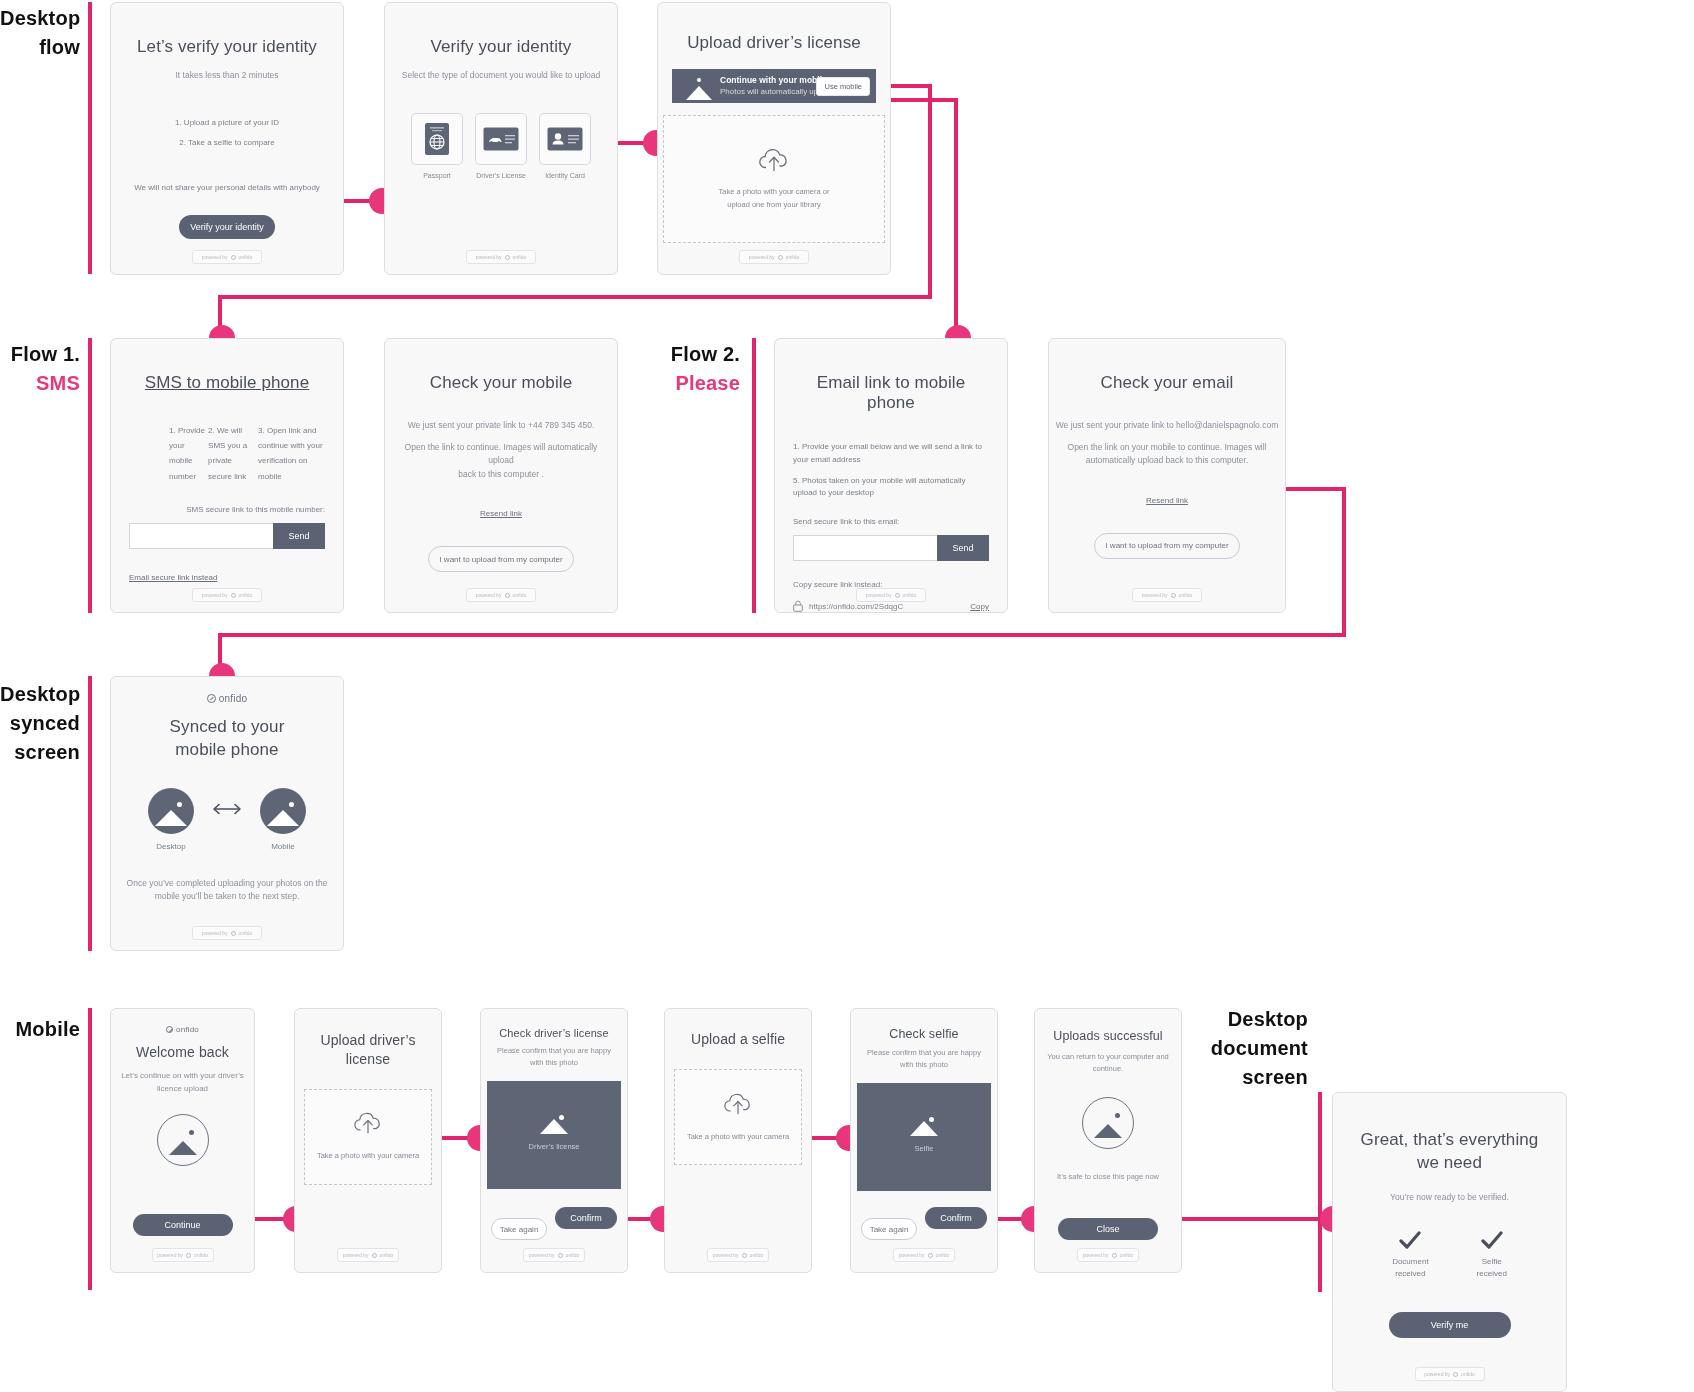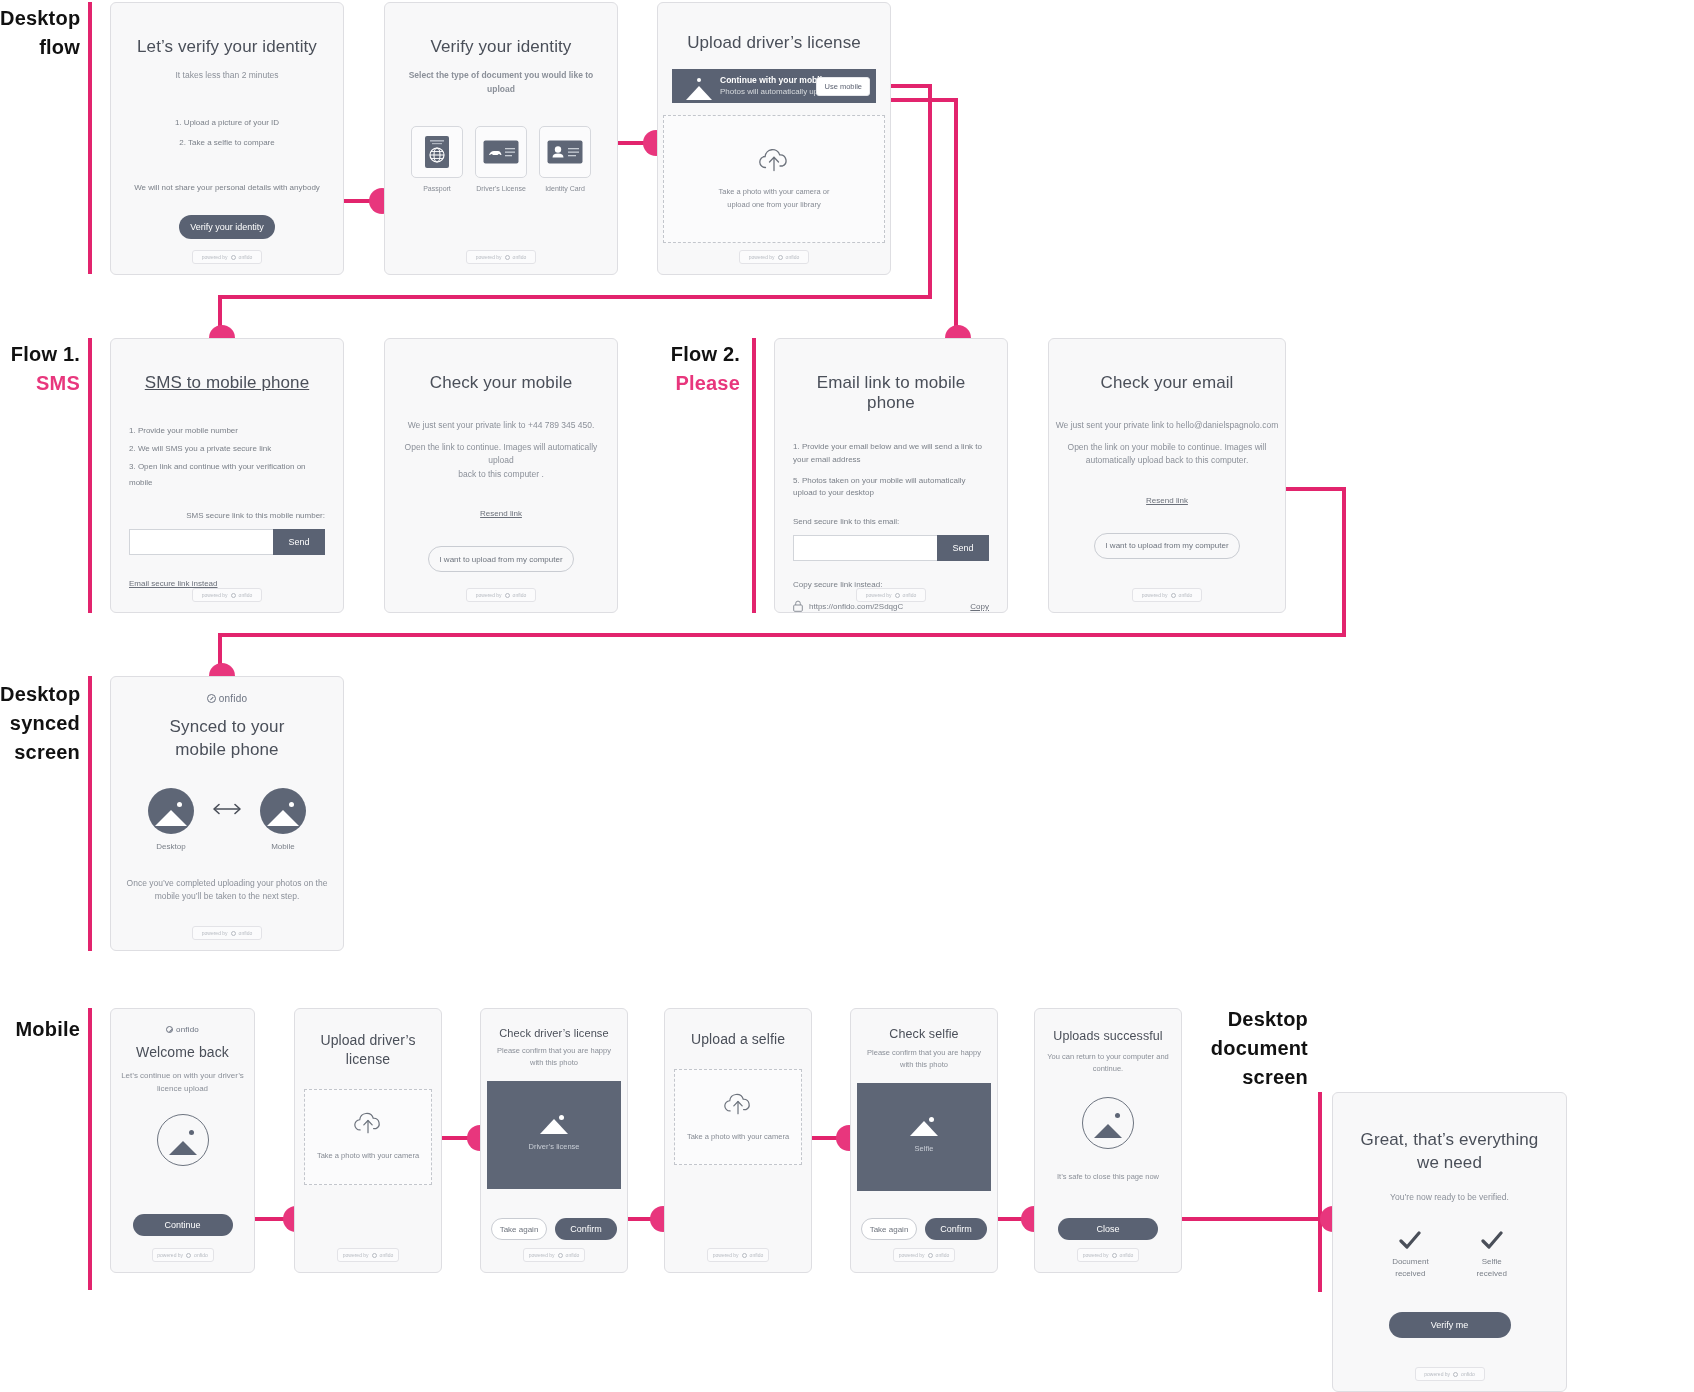--- a/index.html
+++ b/index.html
@@ -110,20 +110,21 @@
   }
   .ghost-btn {
     background: transparent;
     color: #6e747e;
     border: 1px solid #c9ccd2;
     border-radius: 999px;
     font-size: 8px;
     display: flex;
     align-items: center;
     justify-content: center;
+    margin-top: 11px;
   }
   .underline-link {
     font-size: 8px;
     color: #6b707a;
     text-decoration: underline;
   }
   .footer-badge {
     position: absolute;
     bottom: 10px;
     left: 50%;
@@ -363,21 +364,21 @@
         <span>powered by</span>
         <span class="mk"></span>
         <span>onfido</span>
       </div>
     </div>
   </div>
 
   <div class="card" style="left:384px; top:2px; width:234px; height:273px;">
     <div class="inner">
       <h2 class="title" style="margin-top:34px;">Verify your identity</h2>
-      <div class="sub" style="margin-top:12px; width:200px;font-weight:bold;">Select the type of document you would like to upload</div>
+      <div class="sub" style="margin-top:12px; width:200px;">Select the type of document you would like to upload</div>
       <div class="doc-tiles" style="margin-top:30px;">
         <div class="doc-tile">
           <div class="box">
             <svg width="26" height="34" viewBox="0 0 26 34">
               <rect x="1" y="1" width="24" height="32" rx="2" fill="#5e6676"></rect>
               <rect x="6" y="5" width="14" height="1.6" fill="#aeb4bf"></rect>
               <rect x="8" y="8" width="10" height="1.2" fill="#aeb4bf"></rect>
               <circle cx="13" cy="20" r="7" fill="none" stroke="#ffffff" stroke-width="1.2"></circle>
               <ellipse cx="13" cy="20" rx="3" ry="7" fill="none" stroke="#ffffff" stroke-width="1.1"></ellipse>
               <line x1="6" y1="20" x2="20" y2="20" stroke="#ffffff" stroke-width="1.1"></line>
@@ -452,21 +453,21 @@
         <span>powered by</span>
         <span class="mk"></span>
         <span>onfido</span>
       </div>
     </div>
   </div>
 
   <div class="card" style="left:110px; top:338px; width:234px; height:275px;">
     <div class="inner" style="align-items:stretch; padding:0 18px;">
       <h2 class="title" style="margin-top:34px;text-decoration:underline;">SMS to mobile phone</h2>
-      <div style="margin-top:30px; display:flex; flex-direction:column; gap:3px;">
+      <div style="margin-top:30px; display:flex; flex-direction:row; gap:3px;margin-left:40px;">
         <div class="body-text">1. Provide your mobile number</div>
         <div class="body-text">2. We will SMS you a private secure link</div>
         <div class="body-text">3. Open link and continue with your verification on mobile</div>
       </div>
       <div class="body-text" style="margin-top:18px;text-align:right;">SMS secure link to this mobile number:</div>
       <div class="input-row" style="margin-top:6px;">
         <input type="text" value="" style="">
         <div class="send">Send</div>
       </div>
       <a class="underline-link" style="margin-top:24px;">Email secure link instead</a>

